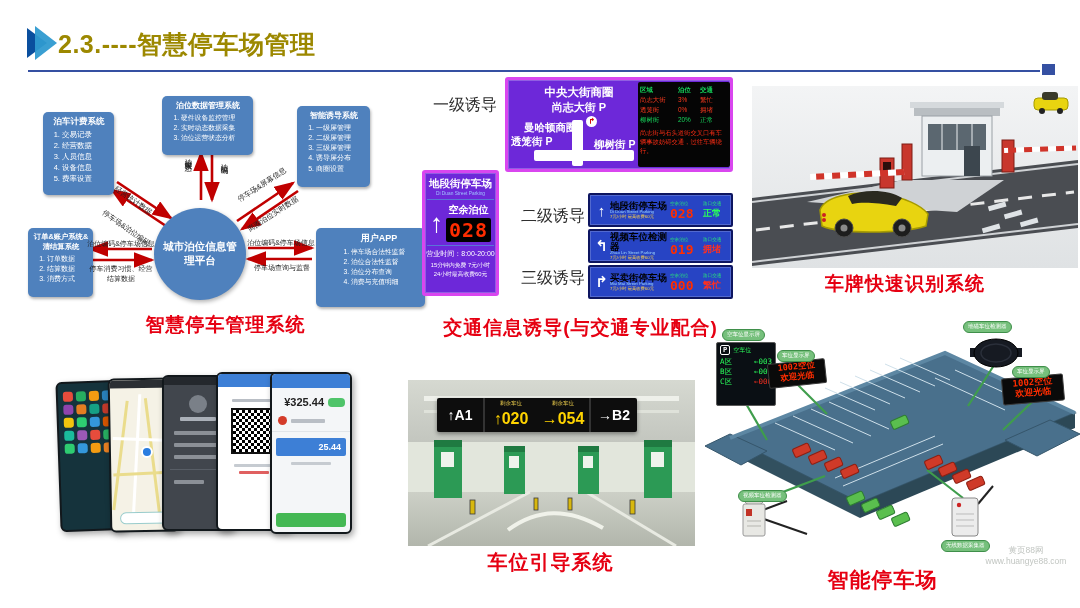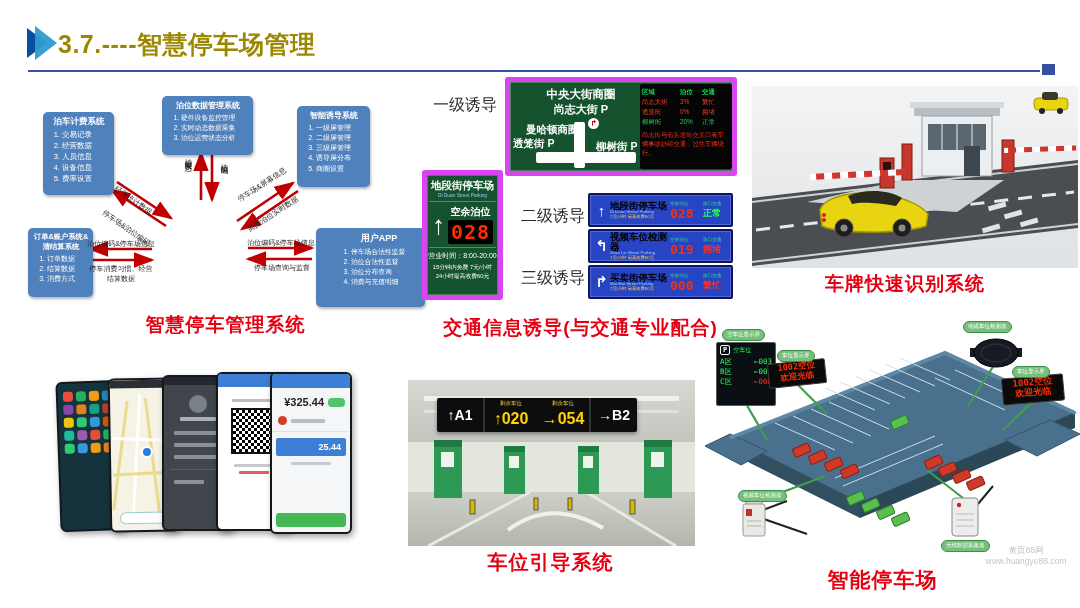--- a/index.html
+++ b/index.html
@@ -13,21 +13,21 @@
   .bluebox{position:absolute;background:#4f81bd;color:#fff;border-radius:5px;
            box-shadow:1px 2px 3px rgba(0,0,0,.3);padding:4px 3px 3px 4px;z-index:2;}
   .bluebox .bt{font-weight:bold;text-align:center;margin:0 0 2px 0;}
   .bluebox ol{margin:0;padding-left:15px;}
   .bluebox li{line-height:1.45;}
   .cap{position:absolute;color:#e60012;font-weight:bold;text-align:center;letter-spacing:1px;z-index:5;}
   .flowlab{position:absolute;color:#1f1f1f;white-space:nowrap;z-index:3;}
   .vlab{writing-mode:vertical-rl;letter-spacing:1px;}
   .lvl{position:absolute;color:#2f2f2f;font-size:16px;z-index:3;}
   
-  .bsign{position:absolute;background:#14532d;border:5px solid #d946ef;border-radius:3px;
+  .bsign{position:absolute;background:#6d28d9;border:3px solid #d946ef;border-radius:3px;
          box-shadow:0 0 0 1px rgba(255,255,255,.25) inset;color:#fff;z-index:4;}
   .led{font-family:"DejaVu Sans Mono","Liberation Mono",monospace;font-weight:bold;color:#ff2d00;}
   .ledbg{background:#000;border-radius:2px;padding:0 3px;letter-spacing:1px;}
   .grn{color:#2aff5a;} .redv{color:#ff3020;}
   .minilab{color:#27e07a;font-size:4.6px;white-space:nowrap;}
   .s2row{position:relative;background:#2744c4;border:2px solid #0d1560;border-radius:2px;
          height:28px;margin-bottom:2px;display:flex;align-items:center;padding:1px 3px;
          box-shadow:0 0 0 1px rgba(255,255,255,.2) inset;}
   .s2arrow{width:17px;color:#fff;font-size:15px;font-weight:bold;text-align:center;}
   .s2mid{flex:1;line-height:1.05;overflow:hidden;}
@@ -67,21 +67,21 @@
 </head>
 <body>
 
 <div id="slide">
 
   <svg class="abs" style="left:26px;top:26px;z-index:2;" width="32" height="34" viewBox="0 0 32 34">
     <polygon points="1,2 21,17 1,32" fill="#0a4f9e"></polygon>
     <polygon points="9,0 31,17 9,34" fill="#2f9ad0" opacity="0.95"></polygon>
   </svg>
   <div class="abs title" style="left:58px;top:28px;z-index:2;">
-    <span>3.7.----</span><span>智慧停车场管理</span>
+    <span>2.3.----</span><span>智慧停车场管理</span>
   </div>
   <div class="abs hline" style="left:28px;top:70px;width:1012px;"></div>
   <div class="abs" style="left:1042px;top:64px;width:13px;height:11px;background:#3550a2;"></div>
 
   <svg class="abs" style="left:0;top:0;z-index:1;pointer-events:none;" width="1080" height="608" viewBox="0 0 1080 608">
     <defs>
       <marker id="ah" markerWidth="9" markerHeight="8" refX="7" refY="3" orient="auto">
         <path d="M0,0 L8,3 L0,6 z" fill="#c00000"></path>
       </marker>
     </defs>
@@ -142,20 +142,24 @@
   <div class="bluebox" style="left:316px;top:228px;width:86px;height:72px;font-size:6.8px;padding-left:20px;">
     <div class="bt" style="font-size:9px;">用户APP</div>
     <ol>
       <li>停车场合法性监督</li>
       <li>泊位合法性监督</li>
       <li>泊位分布查询</li>
       <li>消费与充值明细</li>
     </ol>
   </div>
 
+  <div class="abs" style="left:154px;top:208px;width:92px;height:92px;background:#4f81bd;border-radius:50%;
+       box-shadow:1px 2px 4px rgba(0,0,0,.3);z-index:2;display:flex;align-items:center;justify-content:center;">
+    <div style="width:78px;color:#fff;font-size:10.5px;font-weight:bold;text-align:center;line-height:1.3;">城市泊位信息管理平台</div>
+  </div>
 
   <div class="flowlab" style="left:118px;top:184px;font-size:7.3px;transform:rotate(35deg);transform-origin:left top;">经营统计数据</div>
   <div class="flowlab" style="left:106px;top:208px;font-size:7.3px;transform:rotate(35deg);transform-origin:left top;">停车场&amp;泊位编码</div>
   <div class="flowlab vlab" style="left:183px;top:153px;font-size:7.3px;height:50px;">泊位实时状态</div>
   <div class="flowlab vlab" style="left:219px;top:158px;font-size:7.3px;height:44px;">泊位编码</div>
   <div class="flowlab" style="left:236px;top:196px;font-size:7.3px;transform:rotate(-33deg);transform-origin:left top;">停车场&amp;屏幕信息</div>
   <div class="flowlab" style="left:246px;top:226px;font-size:7.3px;transform:rotate(-33deg);transform-origin:left top;">商圈泊位实时数据</div>
   <div class="flowlab" style="left:84px;top:239px;width:74px;font-size:7px;text-align:center;white-space:normal;">泊位编码&amp;停车场信息</div>
   <div class="flowlab" style="left:88px;top:264px;width:66px;font-size:7px;text-align:center;white-space:normal;">停车消费习惯、经营结算数据</div>
   <div class="flowlab" style="left:244px;top:238px;width:74px;font-size:7px;text-align:center;white-space:normal;">泊位编码&amp;停车场信息</div>

